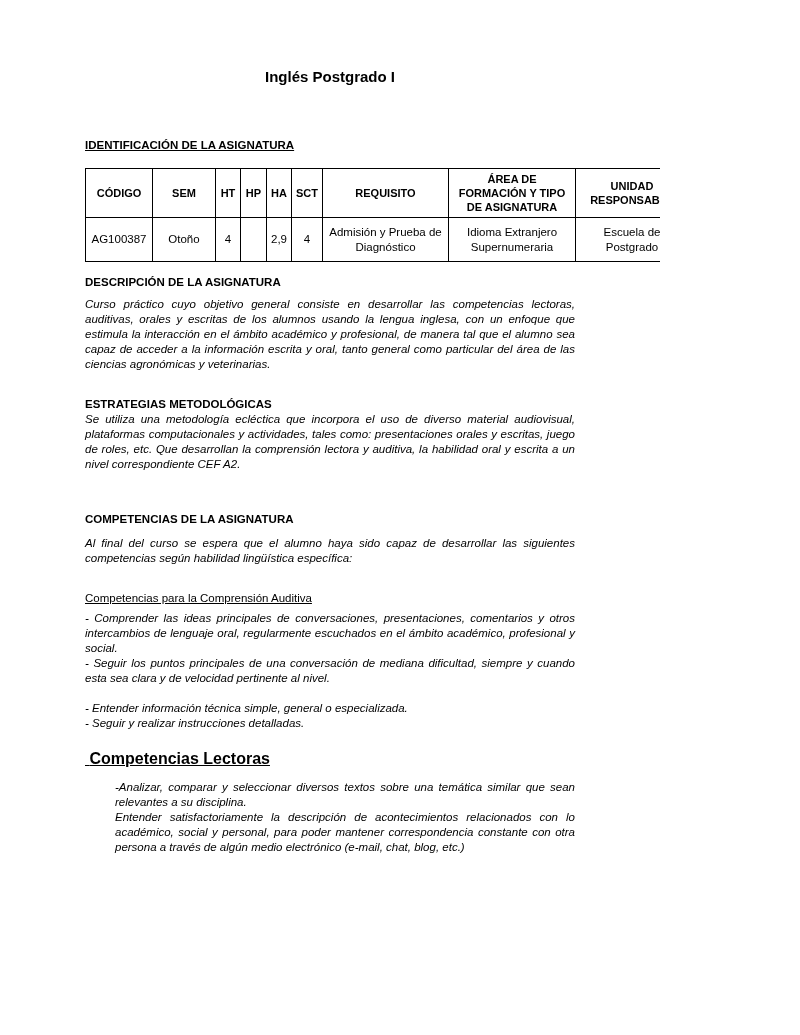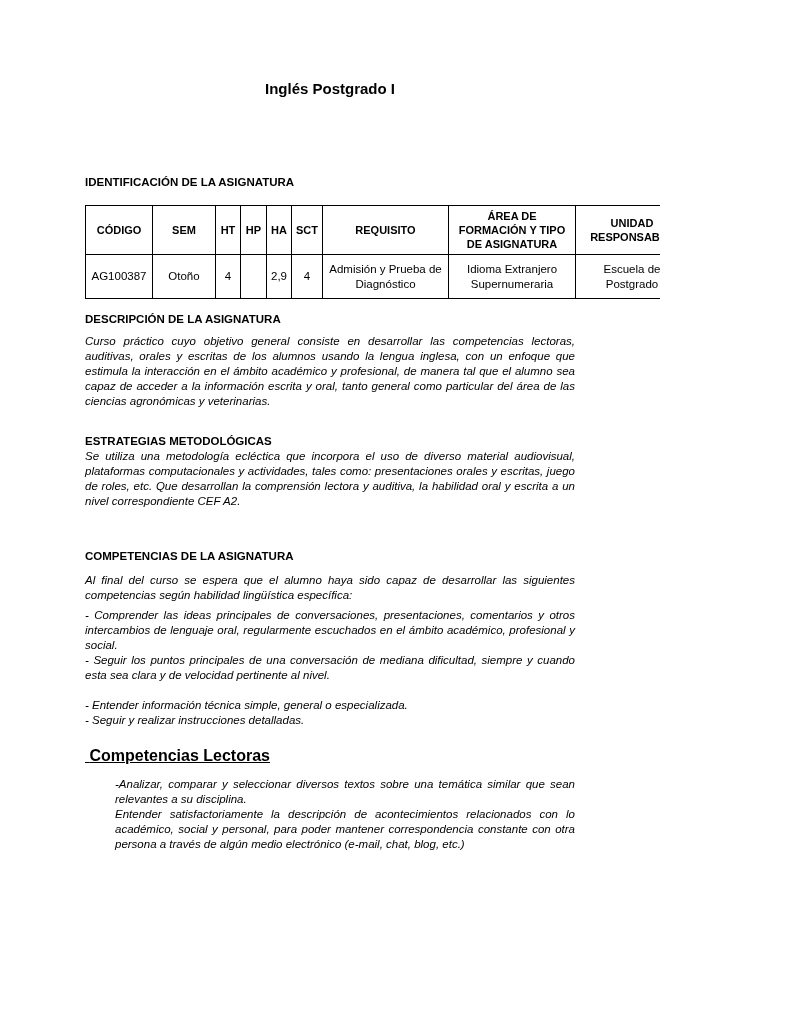--- a/index.html
+++ b/index.html
@@ -7,39 +7,39 @@
   body {
     width: 800px;
     height: 1035px;
     background: #ffffff;
     font-family: "Liberation Sans", sans-serif;
     color: #000000;
   }
   .page {
     width: 660px;
     height: 1035px;
-    padding: 12px 85px;
+    padding: 0 85px;
     overflow: hidden;
     background: #ffffff;
   }
   .doc-title {
     margin: 0;
     padding-top: 68px;
     text-align: center;
     font-size: 15px;
     line-height: 18px;
     font-weight: 700;
   }
   .h-section {
     margin: 0;
     font-size: 11.5px;
     font-weight: 700;
     line-height: 15px;
   }
-  .h-identificacion { margin-top: 77px; }
+  .h-identificacion { margin-top: 52px; text-decoration: underline; }
   .h-descripcion    { margin-top: 13px; }
   .h-estrategias    { margin-top: 25px; }
   .h-competencias   { margin-top: 40px; }
   .para {
     margin: 0;
     font-size: 11.5px;
     line-height: 15px;
     text-align: justify;
     font-style: italic;
   }
@@ -154,20 +154,21 @@
 
   <h2 class="h-section h-descripcion">DESCRIPCIÓN DE LA ASIGNATURA</h2>
   <p class="para para-desc">Curso práctico cuyo objetivo general consiste en desarrollar las competencias lectoras, auditivas, orales y escritas de los alumnos usando la lengua inglesa, con un enfoque que estimula la interacción en el ámbito académico y profesional, de manera tal que el alumno sea capaz de acceder a la información escrita y oral, tanto general como particular del área de las ciencias agronómicas y veterinarias.</p>
 
   <h2 class="h-section h-estrategias">ESTRATEGIAS METODOLÓGICAS</h2>
   <p class="para">Se utiliza una metodología ecléctica que incorpora el uso de diverso material audiovisual, plataformas computacionales y actividades, tales como: presentaciones orales y escritas, juego de roles, etc. Que desarrollan la comprensión lectora y auditiva, la habilidad oral y escrita a un nivel correspondiente CEF A2.</p>
 
   <h2 class="h-section h-competencias">COMPETENCIAS DE LA ASIGNATURA</h2>
   <p class="para para-intro">Al final del curso se espera que el alumno haya sido capaz de desarrollar las siguientes competencias según habilidad lingüística específica:</p>
 
+  <p class="subheading-auditiva">Competencias para la Comprensión Auditiva</p>
 
   <div class="listening-items-a">
     <p class="para">- Comprender las ideas principales de conversaciones, presentaciones, comentarios y otros intercambios de lenguaje oral, regularmente escuchados en el ámbito académico, profesional y social.</p>
     <p class="para">- Seguir los puntos principales de una conversación de mediana dificultad, siempre y cuando esta sea clara y de velocidad pertinente al nivel.</p>
   </div>
 
   <div class="listening-items-b">
     <p class="para">- Entender información técnica simple, general o especializada.</p>
     <p class="para">- Seguir y realizar instrucciones detalladas.</p>
   </div>

